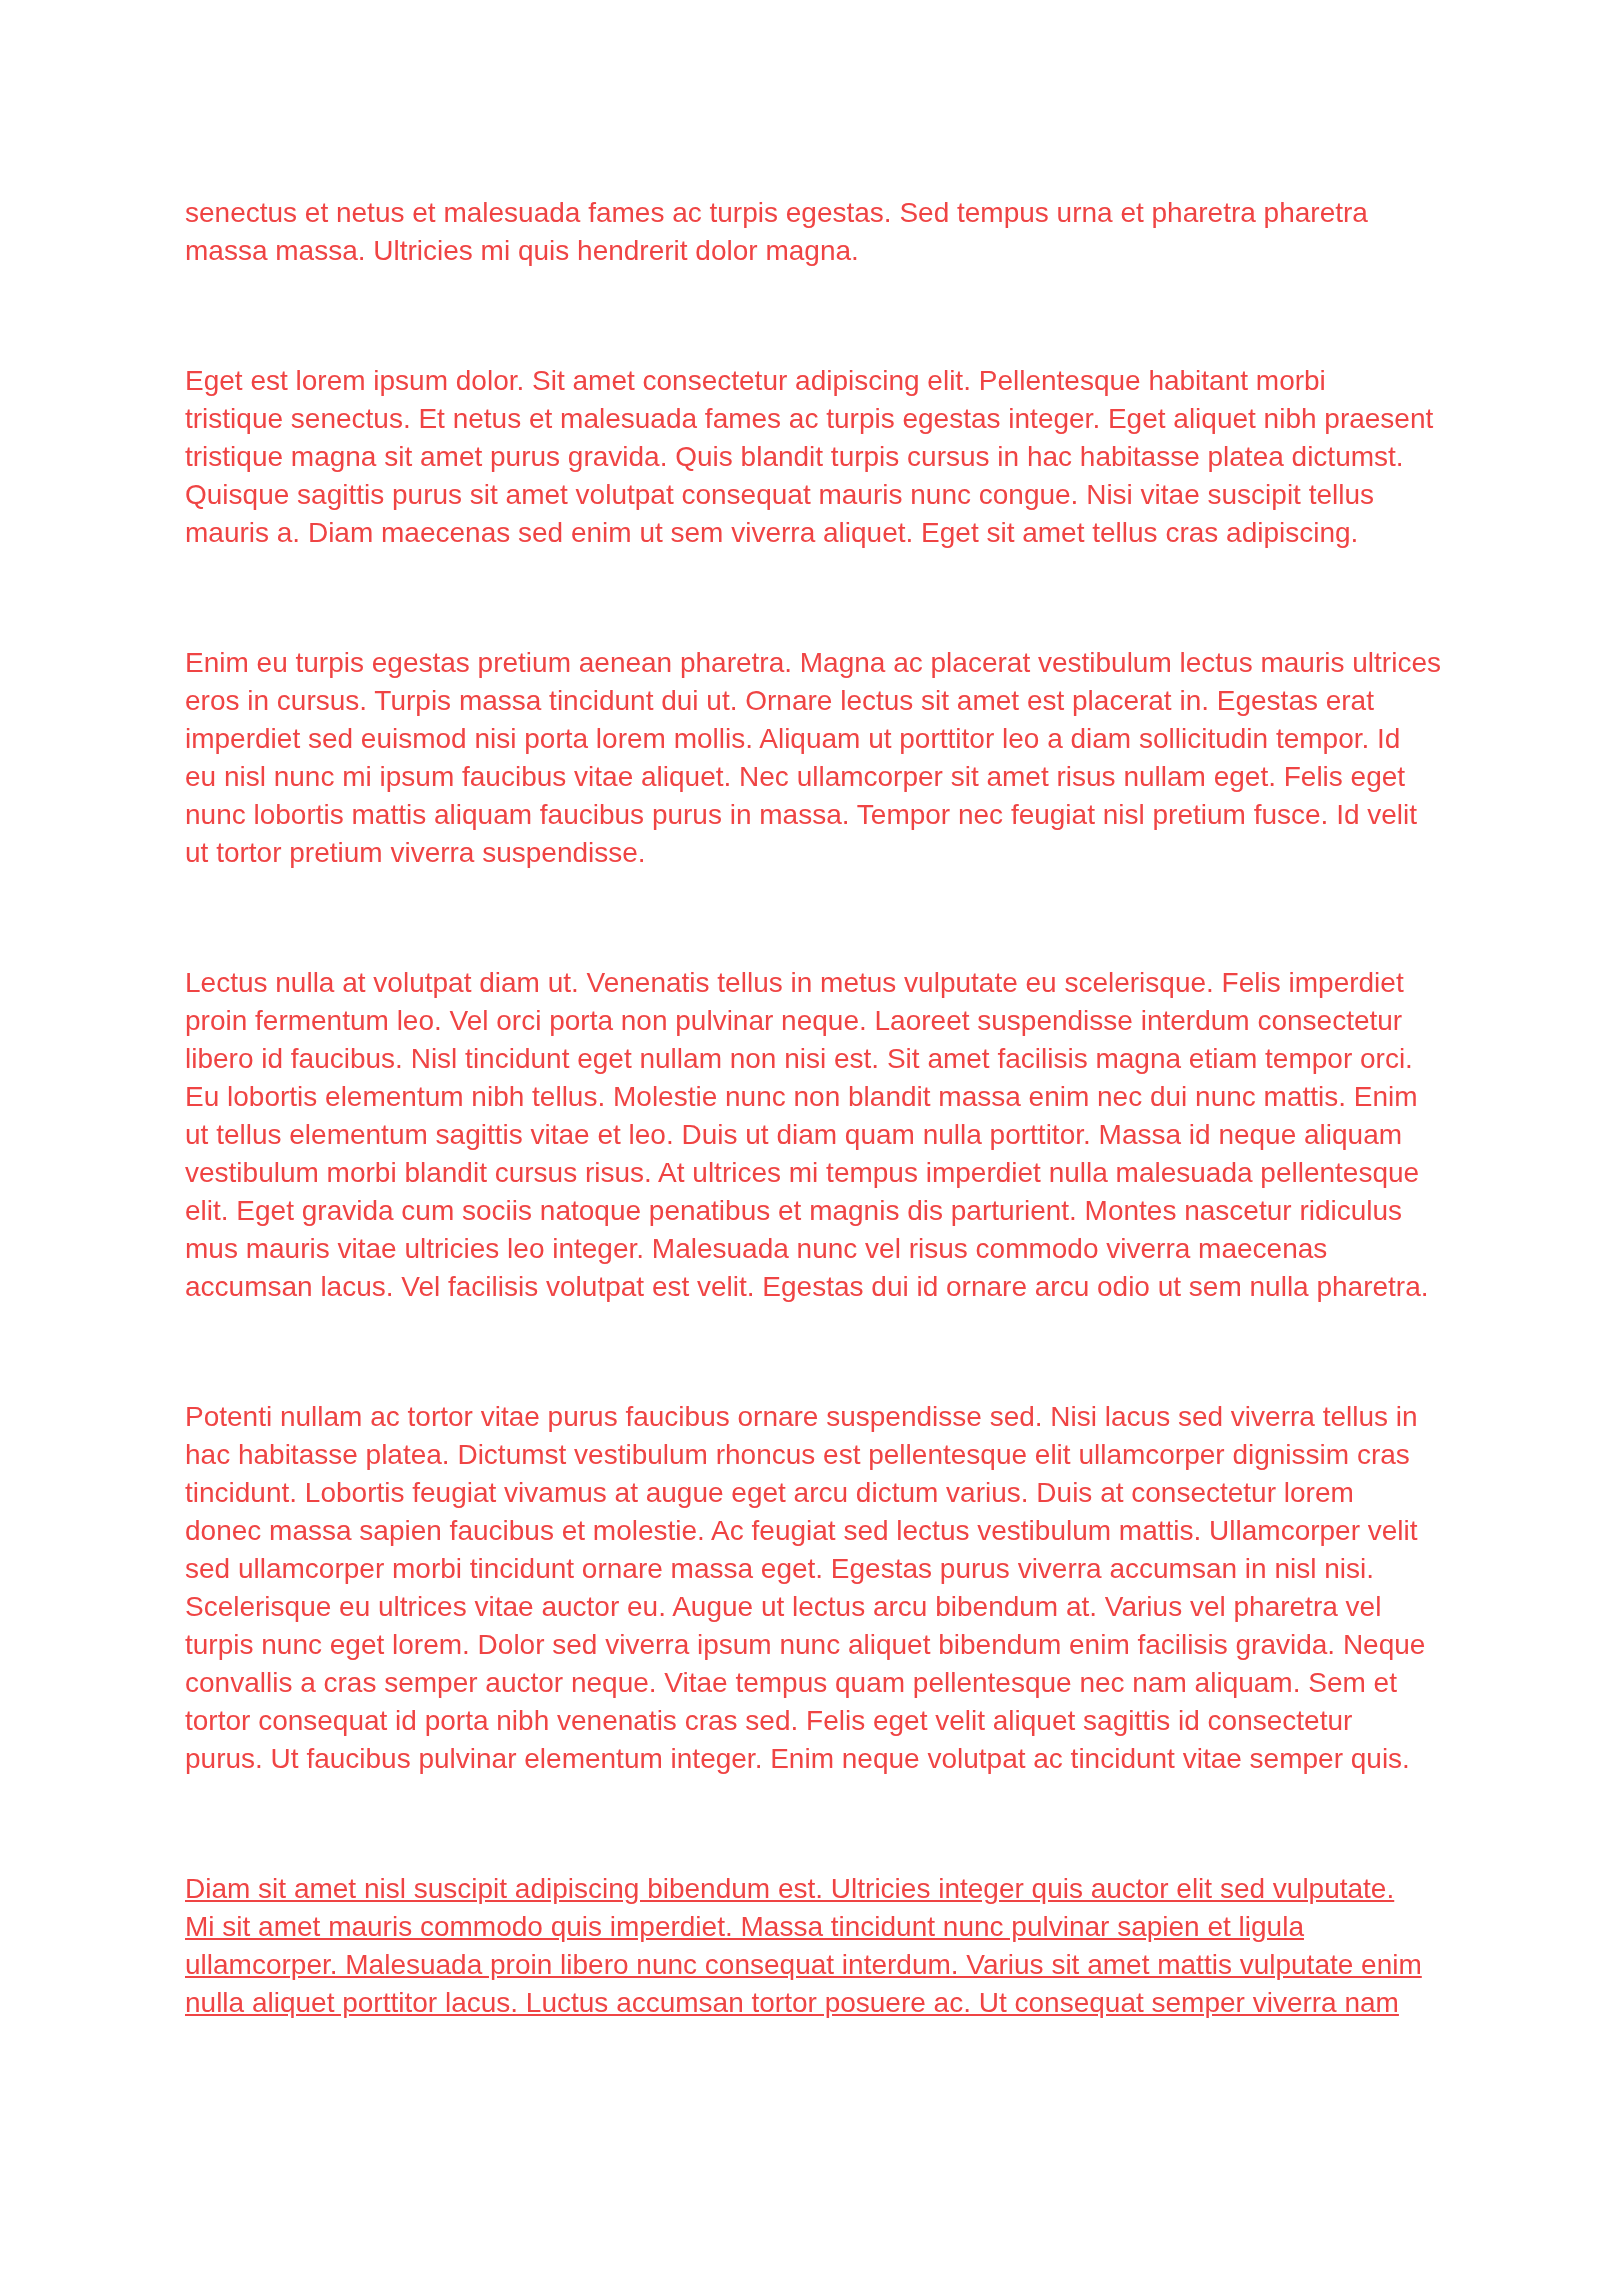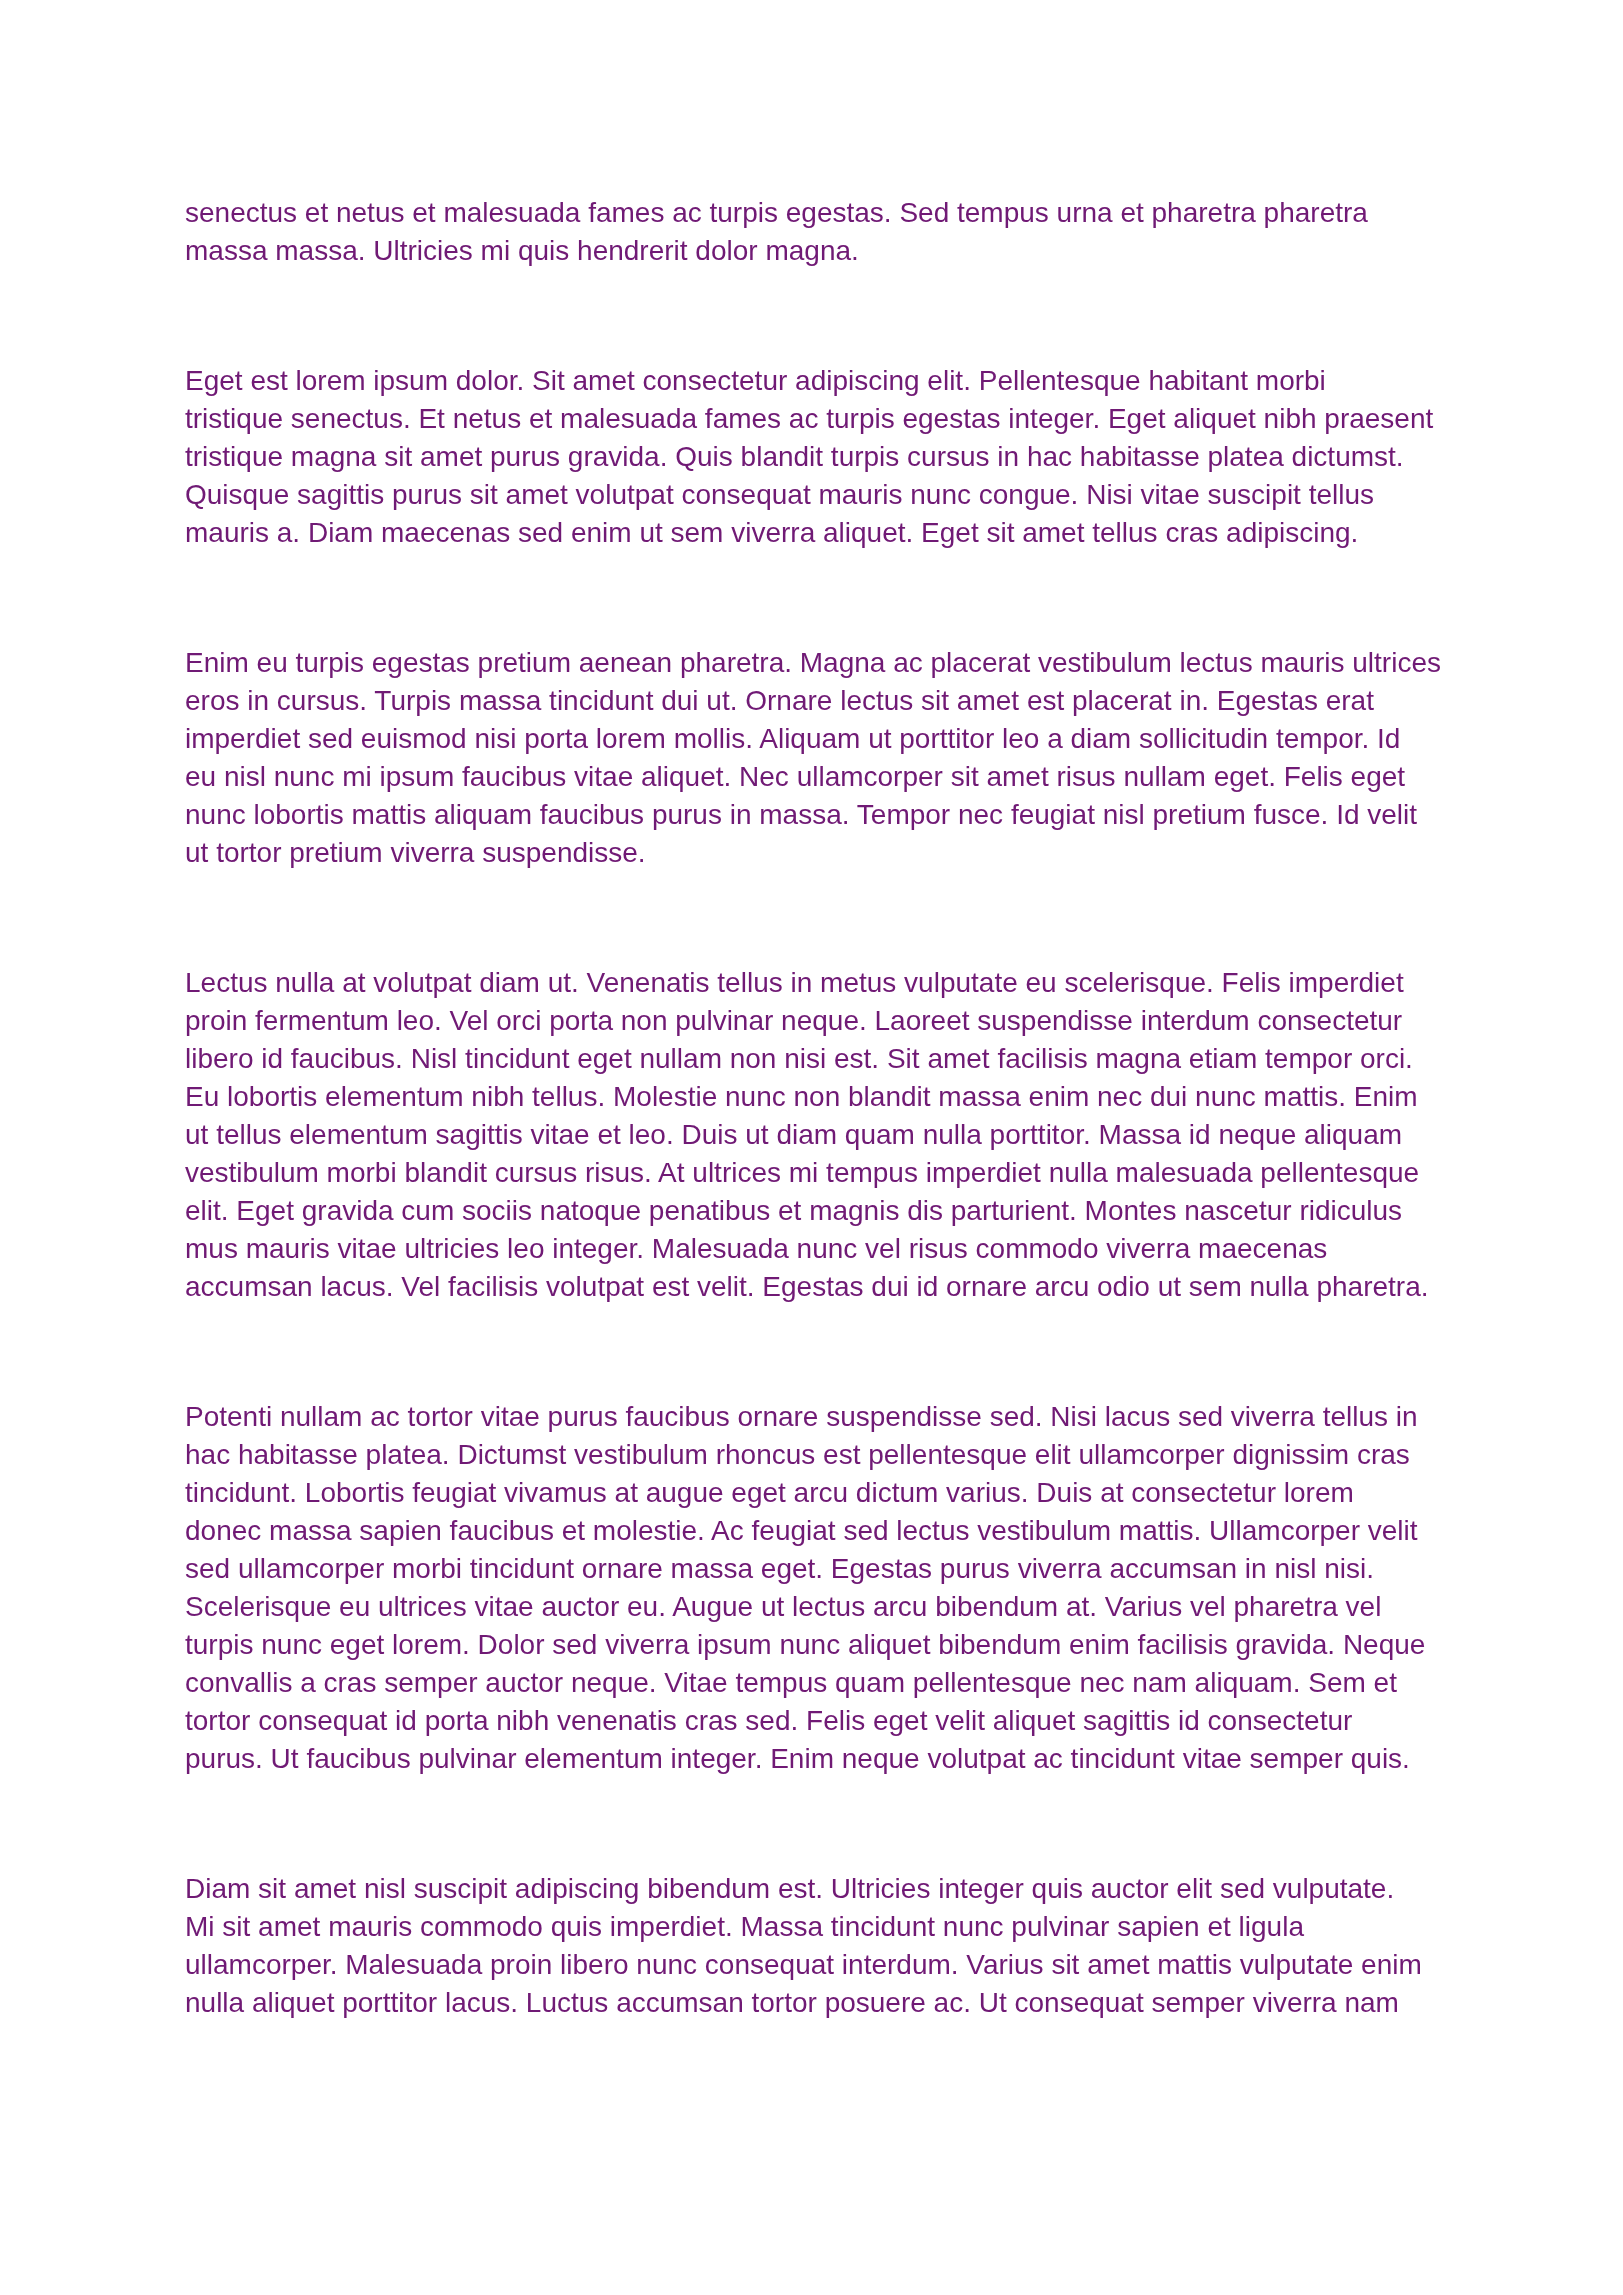--- a/index.html
+++ b/index.html
@@ -23,26 +23,27 @@
     color: #000000;
     font-weight: 400;
   }
   .page p {
     margin: 0 0 92px 0;
     white-space: pre;      
     text-align: left;
   }
   .page p:last-child {
     margin-bottom: 11px;
+    text-decoration: underline;
   }
 </style>
 </head>
 <body style="background: rgb(255, 255, 255);">
 
-<div class="page" style="color: #701a75;">
+<div class="page" style="color: #ef4444;">
   <p>senectus et netus et malesuada fames ac turpis egestas. Sed tempus urna et pharetra pharetra
 massa massa. Ultricies mi quis hendrerit dolor magna.</p>
   <p>Eget est lorem ipsum dolor. Sit amet consectetur adipiscing elit. Pellentesque habitant morbi
 tristique senectus. Et netus et malesuada fames ac turpis egestas integer. Eget aliquet nibh praesent
 tristique magna sit amet purus gravida. Quis blandit turpis cursus in hac habitasse platea dictumst.
 Quisque sagittis purus sit amet volutpat consequat mauris nunc congue. Nisi vitae suscipit tellus
 mauris a. Diam maecenas sed enim ut sem viverra aliquet. Eget sit amet tellus cras adipiscing.</p>
   <p>Enim eu turpis egestas pretium aenean pharetra. Magna ac placerat vestibulum lectus mauris ultrices
 eros in cursus. Turpis massa tincidunt dui ut. Ornare lectus sit amet est placerat in. Egestas erat
 imperdiet sed euismod nisi porta lorem mollis. Aliquam ut porttitor leo a diam sollicitudin tempor. Id

